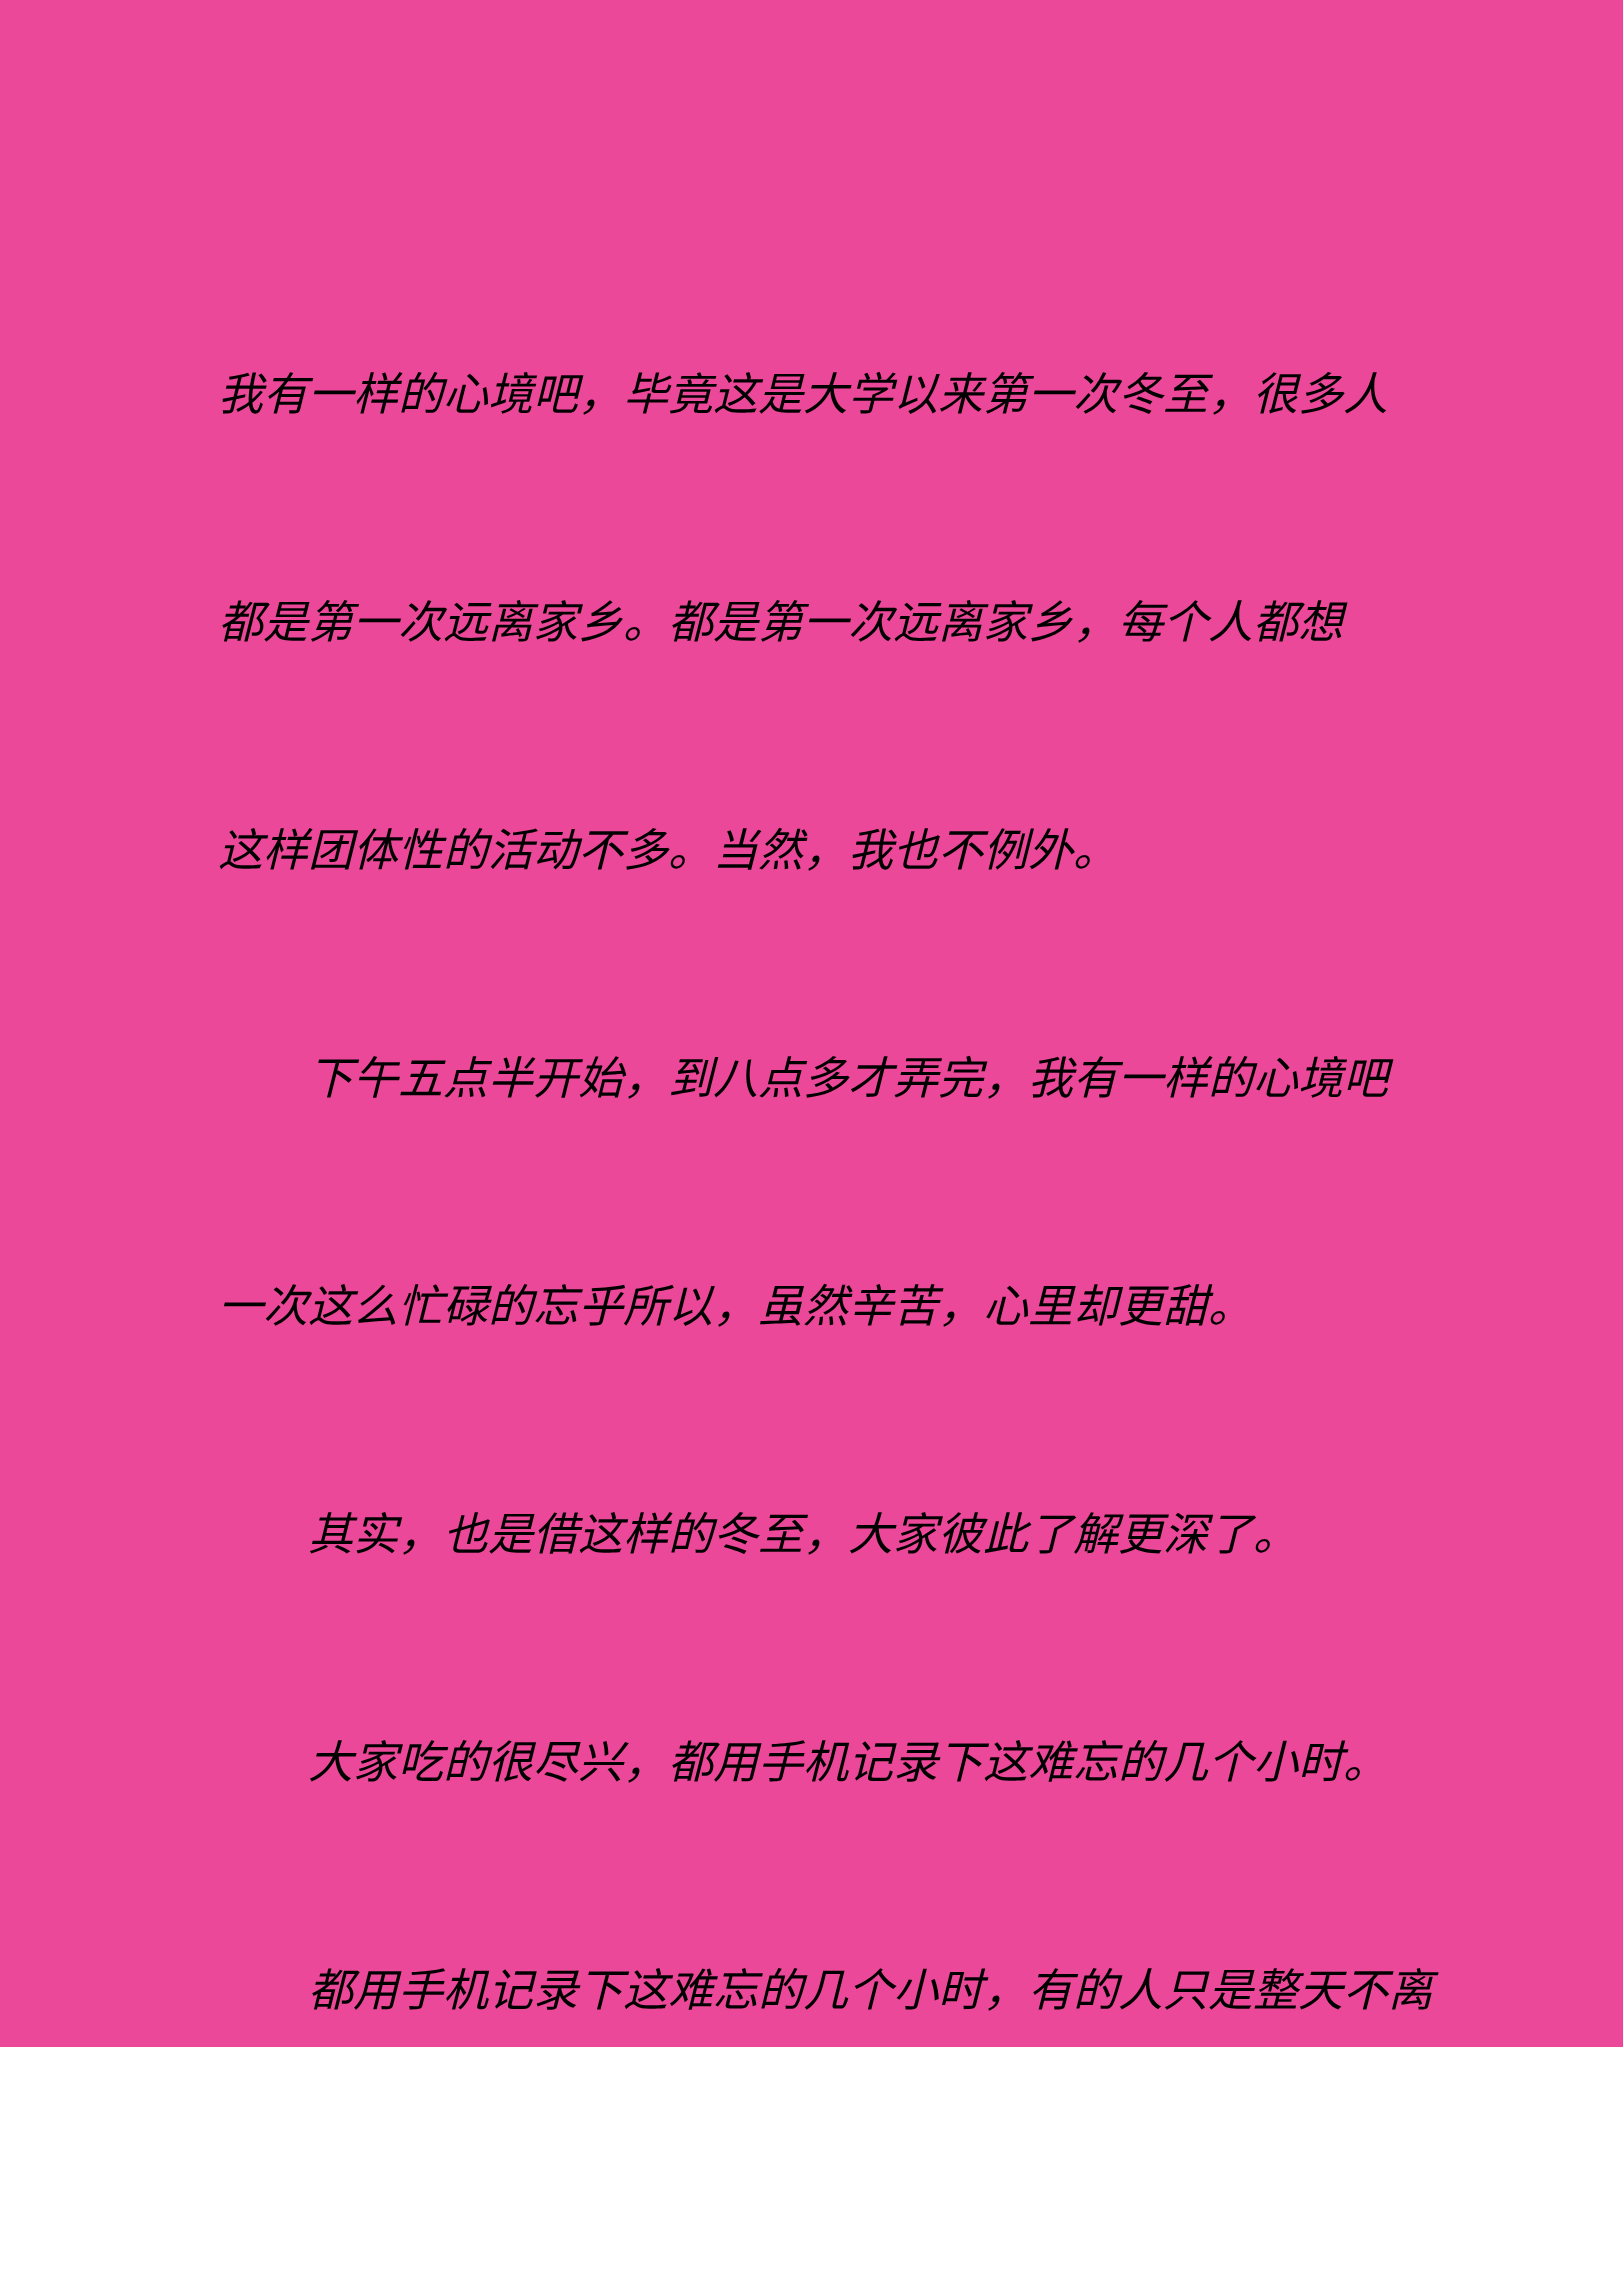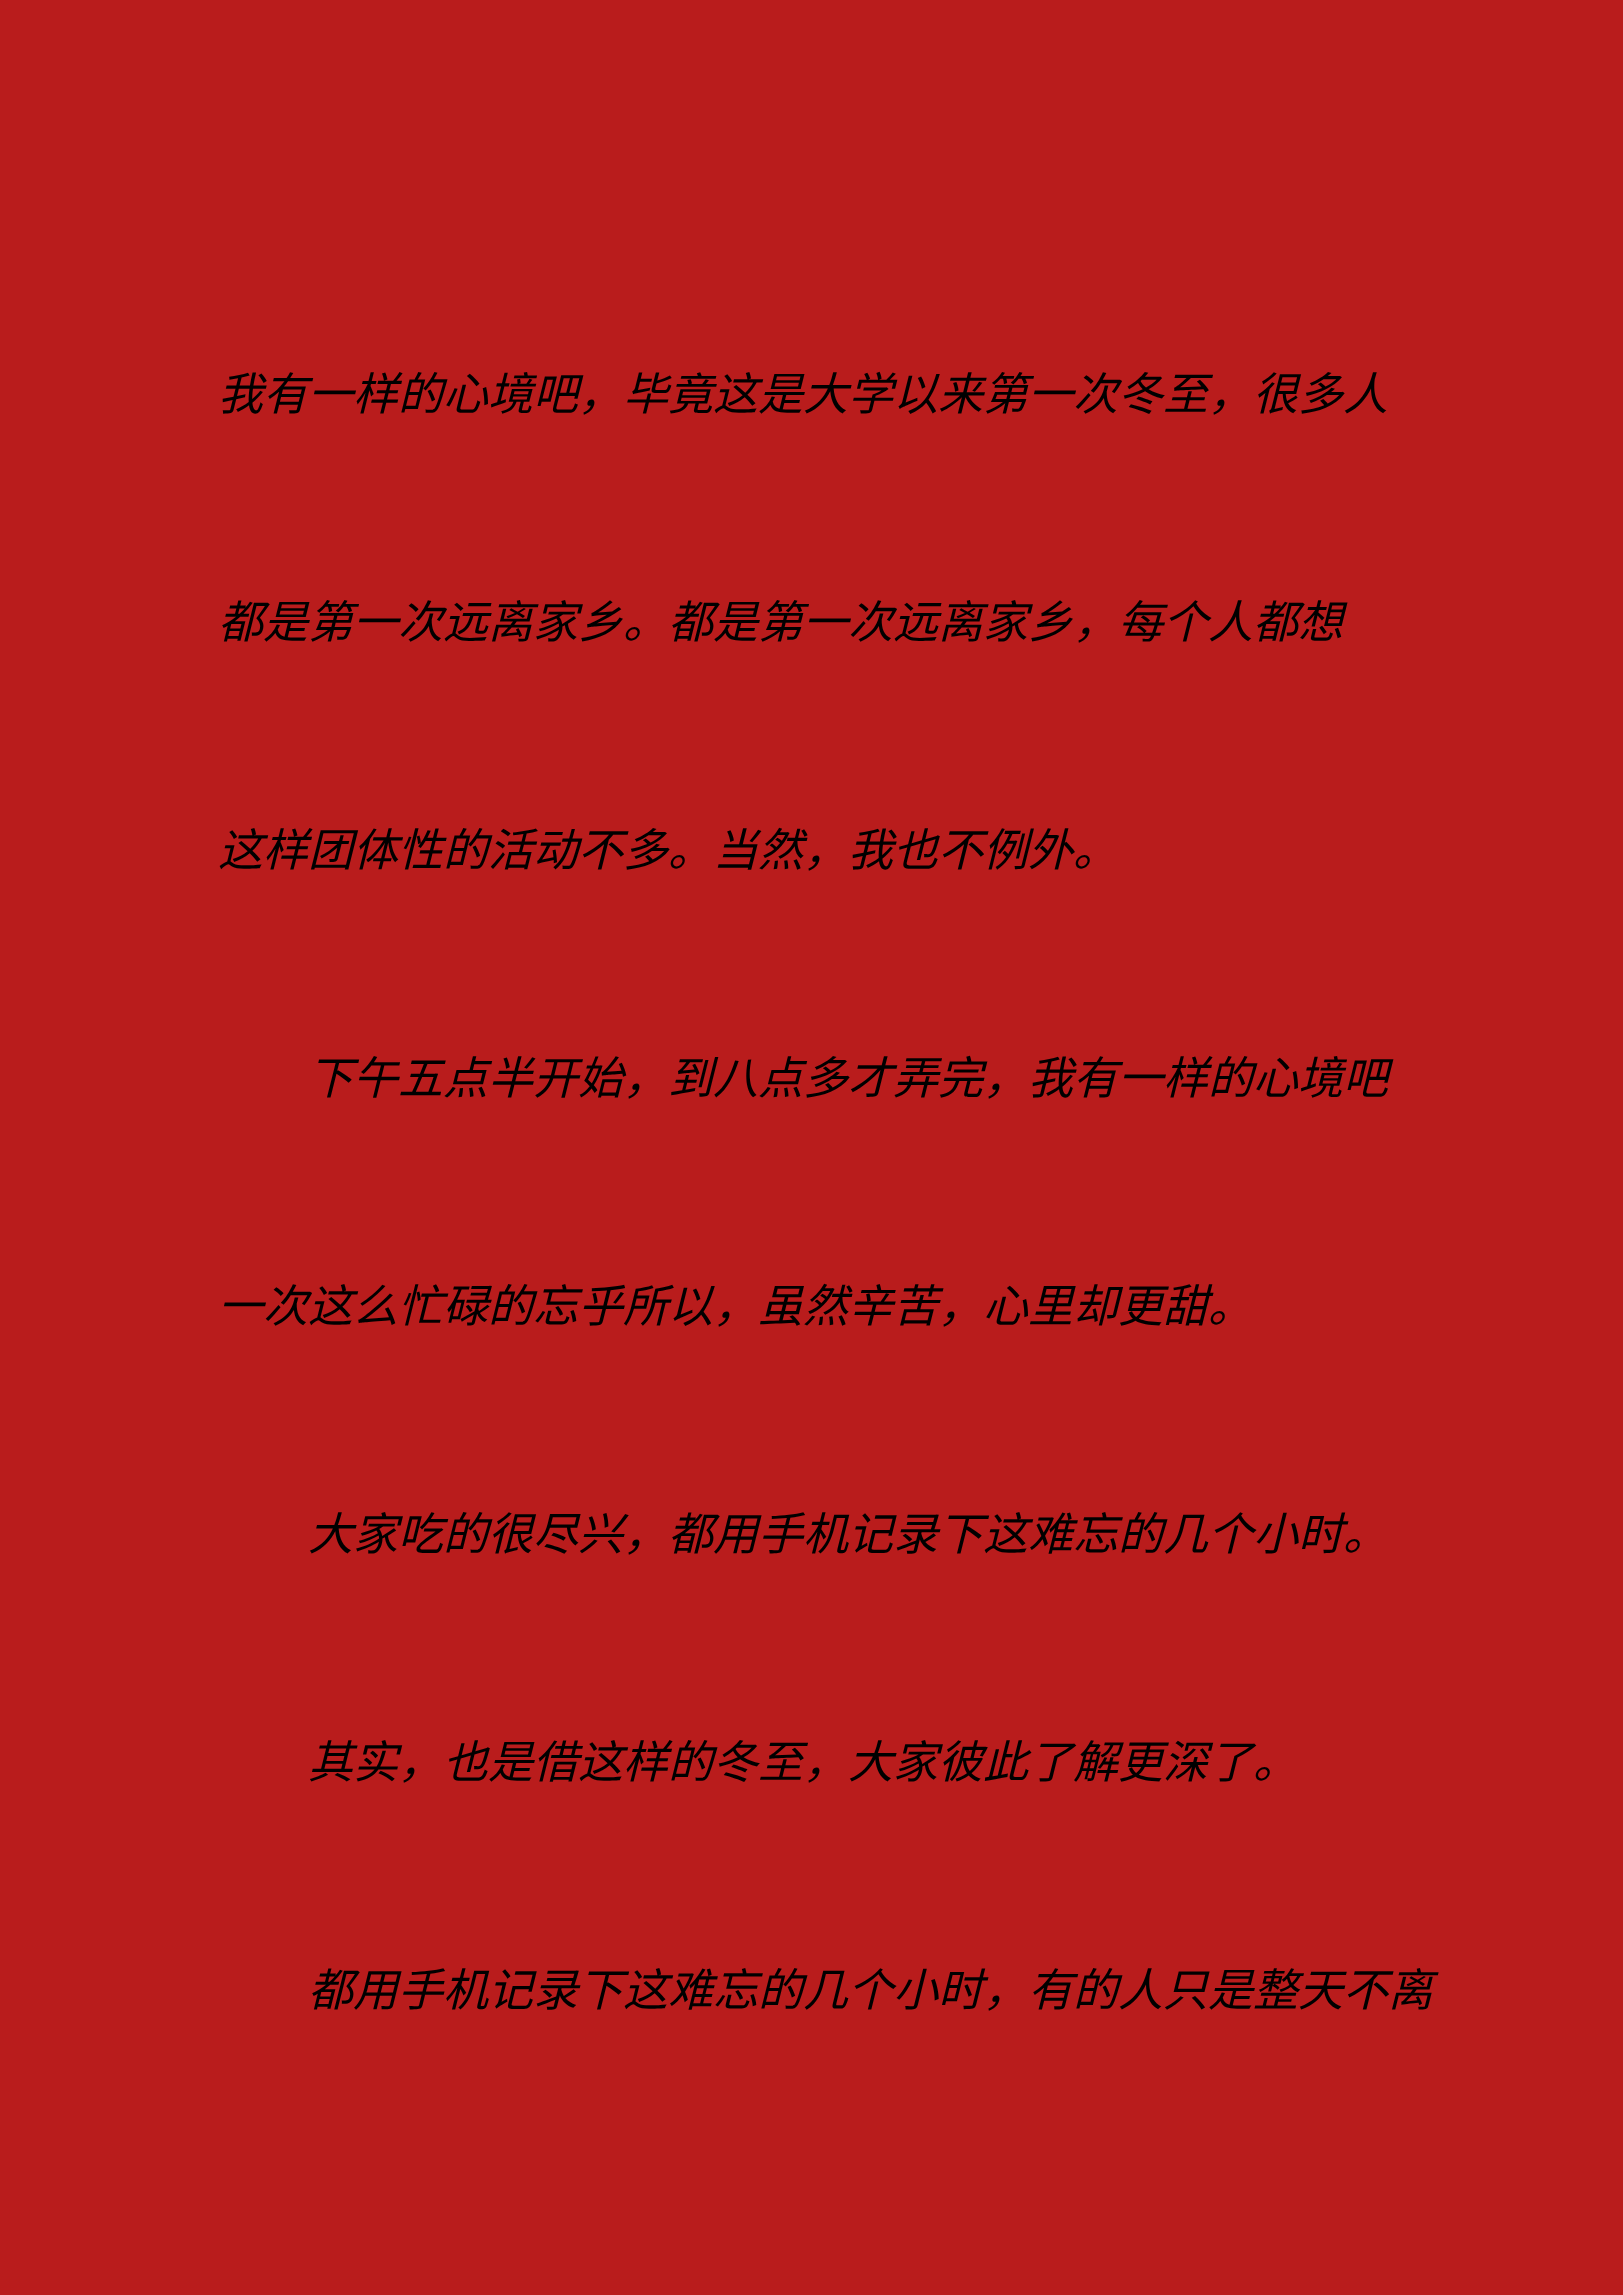--- a/index.html
+++ b/index.html
@@ -11,22 +11,22 @@
     height: 2295px;
     background: #ffffff;
     position: relative;
     overflow: hidden;
   }
   .page {
     position: absolute;
     left: 0;
     top: 0;
     width: 1623px;
-    height: 2295px;
-    background: #b91c1c;
+    height: 2047px;
+    background: #ec4899;
   }
   .essay {
     position: absolute;
     left: 218px;
     top: 205px;
     width: 1200px;
     color: #000000;
     font-family: "DejaVu Serif", "Liberation Serif", serif;
     font-style: italic;            
     font-size: 45px;
@@ -42,22 +42,22 @@
 </head>
 <body>
 
 <div class="page">
   <div class="essay">
     <div class="line">我有一样的心境吧，毕竟这是大学以来第一次冬至，很多人</div>
     <div class="line">都是第一次远离家乡。都是第一次远离家乡，每个人都想</div>
     <div class="line">这样团体性的活动不多。当然，我也不例外。</div>
     <div class="line">　　下午五点半开始，到八点多才弄完，我有一样的心境吧</div>
     <div class="line">一次这么忙碌的忘乎所以，虽然辛苦，心里却更甜。</div>
+    <div class="line">　　其实，也是借这样的冬至，大家彼此了解更深了。</div>
     <div class="line">　　大家吃的很尽兴，都用手机记录下这难忘的几个小时。</div>
-    <div class="line">　　其实，也是借这样的冬至，大家彼此了解更深了。</div>
     <div class="line">　　都用手机记录下这难忘的几个小时，有的人只是整天不离</div>
     
     
     
     
     
     
     
     
     

